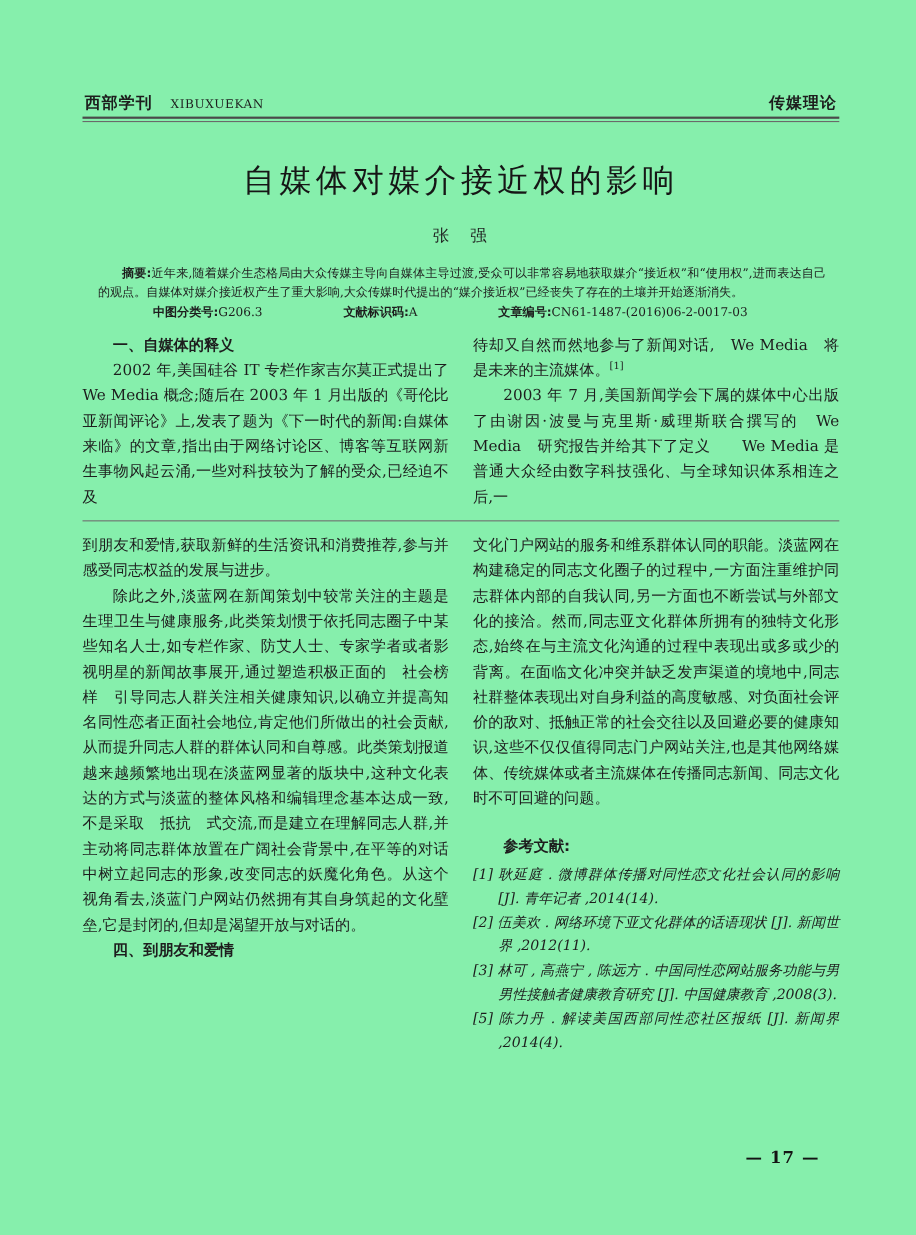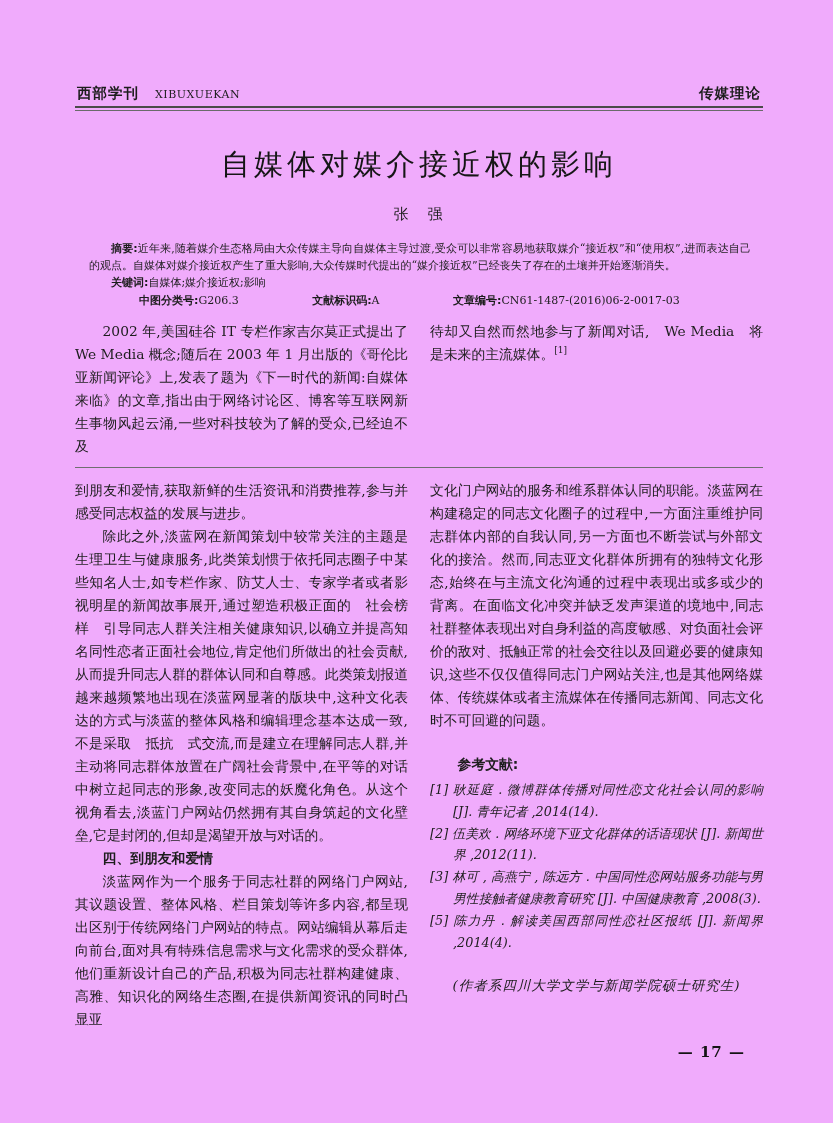--- a/index.html
+++ b/index.html
@@ -1,17 +1,17 @@
 <!DOCTYPE html>
 <html><head>
 <meta charset="utf-8">
 <style>
   html,body { margin:0; padding:0; background:#d8d8d8; }
   .page {
-    width:833px; height:1123px; background:#f0abfc; margin:0 auto;
+    width:833px; height:1123px; background:#86efac; margin:0 auto;
     position:relative; box-sizing:border-box;
     padding:84px 70px 0 75px;
     font-family:"DejaVu Serif","Liberation Serif",serif;
     color:#1d1d1d;
     overflow:hidden;
   }
   
   .journal-header { display:flex; justify-content:space-between; align-items:flex-end; padding:0 2px 3px 2px; }
   .header-left { display:flex; align-items:baseline; }
   .journal-name { font-family:"DejaVu Sans","Liberation Sans",sans-serif; font-weight:bold; font-size:14.5px; letter-spacing:1px; }
@@ -66,54 +66,53 @@
     </div>
     <span class="section-label">传媒理论</span>
   </div>
   <div class="header-rule"></div>
 
   <h1 class="article-title">自媒体对媒介接近权的影响</h1>
   <div class="article-author">张　强</div>
 
   <div class="meta">
     <p class="abstract"><span class="label">摘要:</span><span>近年来,随着媒介生态格局由大众传媒主导向自媒体主导过渡,受众可以非常容易地获取媒介“接近权”和“使用权”,进而表达自己的观点。自媒体对媒介接近权产生了重大影响,大众传媒时代提出的“媒介接近权”已经丧失了存在的土壤并开始逐渐消失。</span></p>
-    <p class="keywords"><span class="label">关键词:</span><span>自媒体;媒介接近权;影响</span></p>
     <p class="ids">
       <span class="id-group"><span class="label">中图分类号:</span><span>G206.3</span></span>
       <span class="id-group"><span class="label">文献标识码:</span><span>A</span></span>
       <span class="id-group"><span class="label">文章编号:</span><span>CN61-1487-(2016)06-2-0017-03</span></span>
     </p>
   </div>
 
   <div class="columns upper">
     <div class="col">
+      <p class="col-heading">一、自媒体的释义</p>
       <p class="indent">2002 年,美国硅谷 IT 专栏作家吉尔莫正式提出了 We Media 概念;随后在 2003 年 1 月出版的《哥伦比亚新闻评论》上,发表了题为《下一时代的新闻:自媒体来临》的文章,指出由于网络讨论区、博客等互联网新生事物风起云涌,一些对科技较为了解的受众,已经迫不及</p>
     </div>
     <div class="col">
       <p><span>待却又自然而然地参与了新闻对话,　We Media　将是未来的主流媒体。</span><sup>[1]</sup></p>
+      <p class="indent">2003 年 7 月,美国新闻学会下属的媒体中心出版了由谢因·波曼与克里斯·威理斯联合撰写的　We Media　研究报告并给其下了定义　　We Media 是普通大众经由数字科技强化、与全球知识体系相连之后,一</p>
     </div>
   </div>
 
   <div class="section-divider"></div>
 
   <div class="columns lower">
     <div class="col">
       <p>到朋友和爱情,获取新鲜的生活资讯和消费推荐,参与并感受同志权益的发展与进步。</p>
       <p class="indent">除此之外,淡蓝网在新闻策划中较常关注的主题是生理卫生与健康服务,此类策划惯于依托同志圈子中某些知名人士,如专栏作家、防艾人士、专家学者或者影视明星的新闻故事展开,通过塑造积极正面的　社会榜样　引导同志人群关注相关健康知识,以确立并提高知名同性恋者正面社会地位,肯定他们所做出的社会贡献,从而提升同志人群的群体认同和自尊感。此类策划报道越来越频繁地出现在淡蓝网显著的版块中,这种文化表达的方式与淡蓝的整体风格和编辑理念基本达成一致,不是采取　抵抗　式交流,而是建立在理解同志人群,并主动将同志群体放置在广阔社会背景中,在平等的对话中树立起同志的形象,改变同志的妖魔化角色。从这个视角看去,淡蓝门户网站仍然拥有其自身筑起的文化壁垒,它是封闭的,但却是渴望开放与对话的。</p>
       <p class="col-heading">四、到朋友和爱情</p>
-      <p class="indent">淡蓝网作为一个服务于同志社群的网络门户网站,其议题设置、整体风格、栏目策划等许多内容,都呈现出区别于传统网络门户网站的特点。网站编辑从幕后走向前台,面对具有特殊信息需求与文化需求的受众群体,他们重新设计自己的产品,积极为同志社群构建健康、高雅、知识化的网络生态圈,在提供新闻资讯的同时凸显亚</p>
     </div>
     <div class="col">
       <p>文化门户网站的服务和维系群体认同的职能。淡蓝网在构建稳定的同志文化圈子的过程中,一方面注重维护同志群体内部的自我认同,另一方面也不断尝试与外部文化的接洽。然而,同志亚文化群体所拥有的独特文化形态,始终在与主流文化沟通的过程中表现出或多或少的背离。在面临文化冲突并缺乏发声渠道的境地中,同志社群整体表现出对自身利益的高度敏感、对负面社会评价的敌对、抵触正常的社会交往以及回避必要的健康知识,这些不仅仅值得同志门户网站关注,也是其他网络媒体、传统媒体或者主流媒体在传播同志新闻、同志文化时不可回避的问题。</p>
       <p class="col-heading refs-heading">参考文献:</p>
       <div class="refs">
         <p class="ref-item">[1] 耿延庭 . 微博群体传播对同性恋文化社会认同的影响 [J]. 青年记者 ,2014(14).</p>
         <p class="ref-item">[2] 伍美欢 . 网络环境下亚文化群体的话语现状 [J]. 新闻世界 ,2012(11).</p>
         <p class="ref-item">[3] 林可 , 高燕宁 , 陈远方 . 中国同性恋网站服务功能与男男性接触者健康教育研究 [J]. 中国健康教育 ,2008(3).</p>
         <p class="ref-item">[5] 陈力丹 . 解读美国西部同性恋社区报纸 [J]. 新闻界 ,2014(4).</p>
       </div>
-      <p class="author-note">(作者系四川大学文学与新闻学院硕士研究生)</p>
     </div>
   </div>
 
   <div class="page-number">— 17 —</div>
 
 </div>
 
 </body></html>

